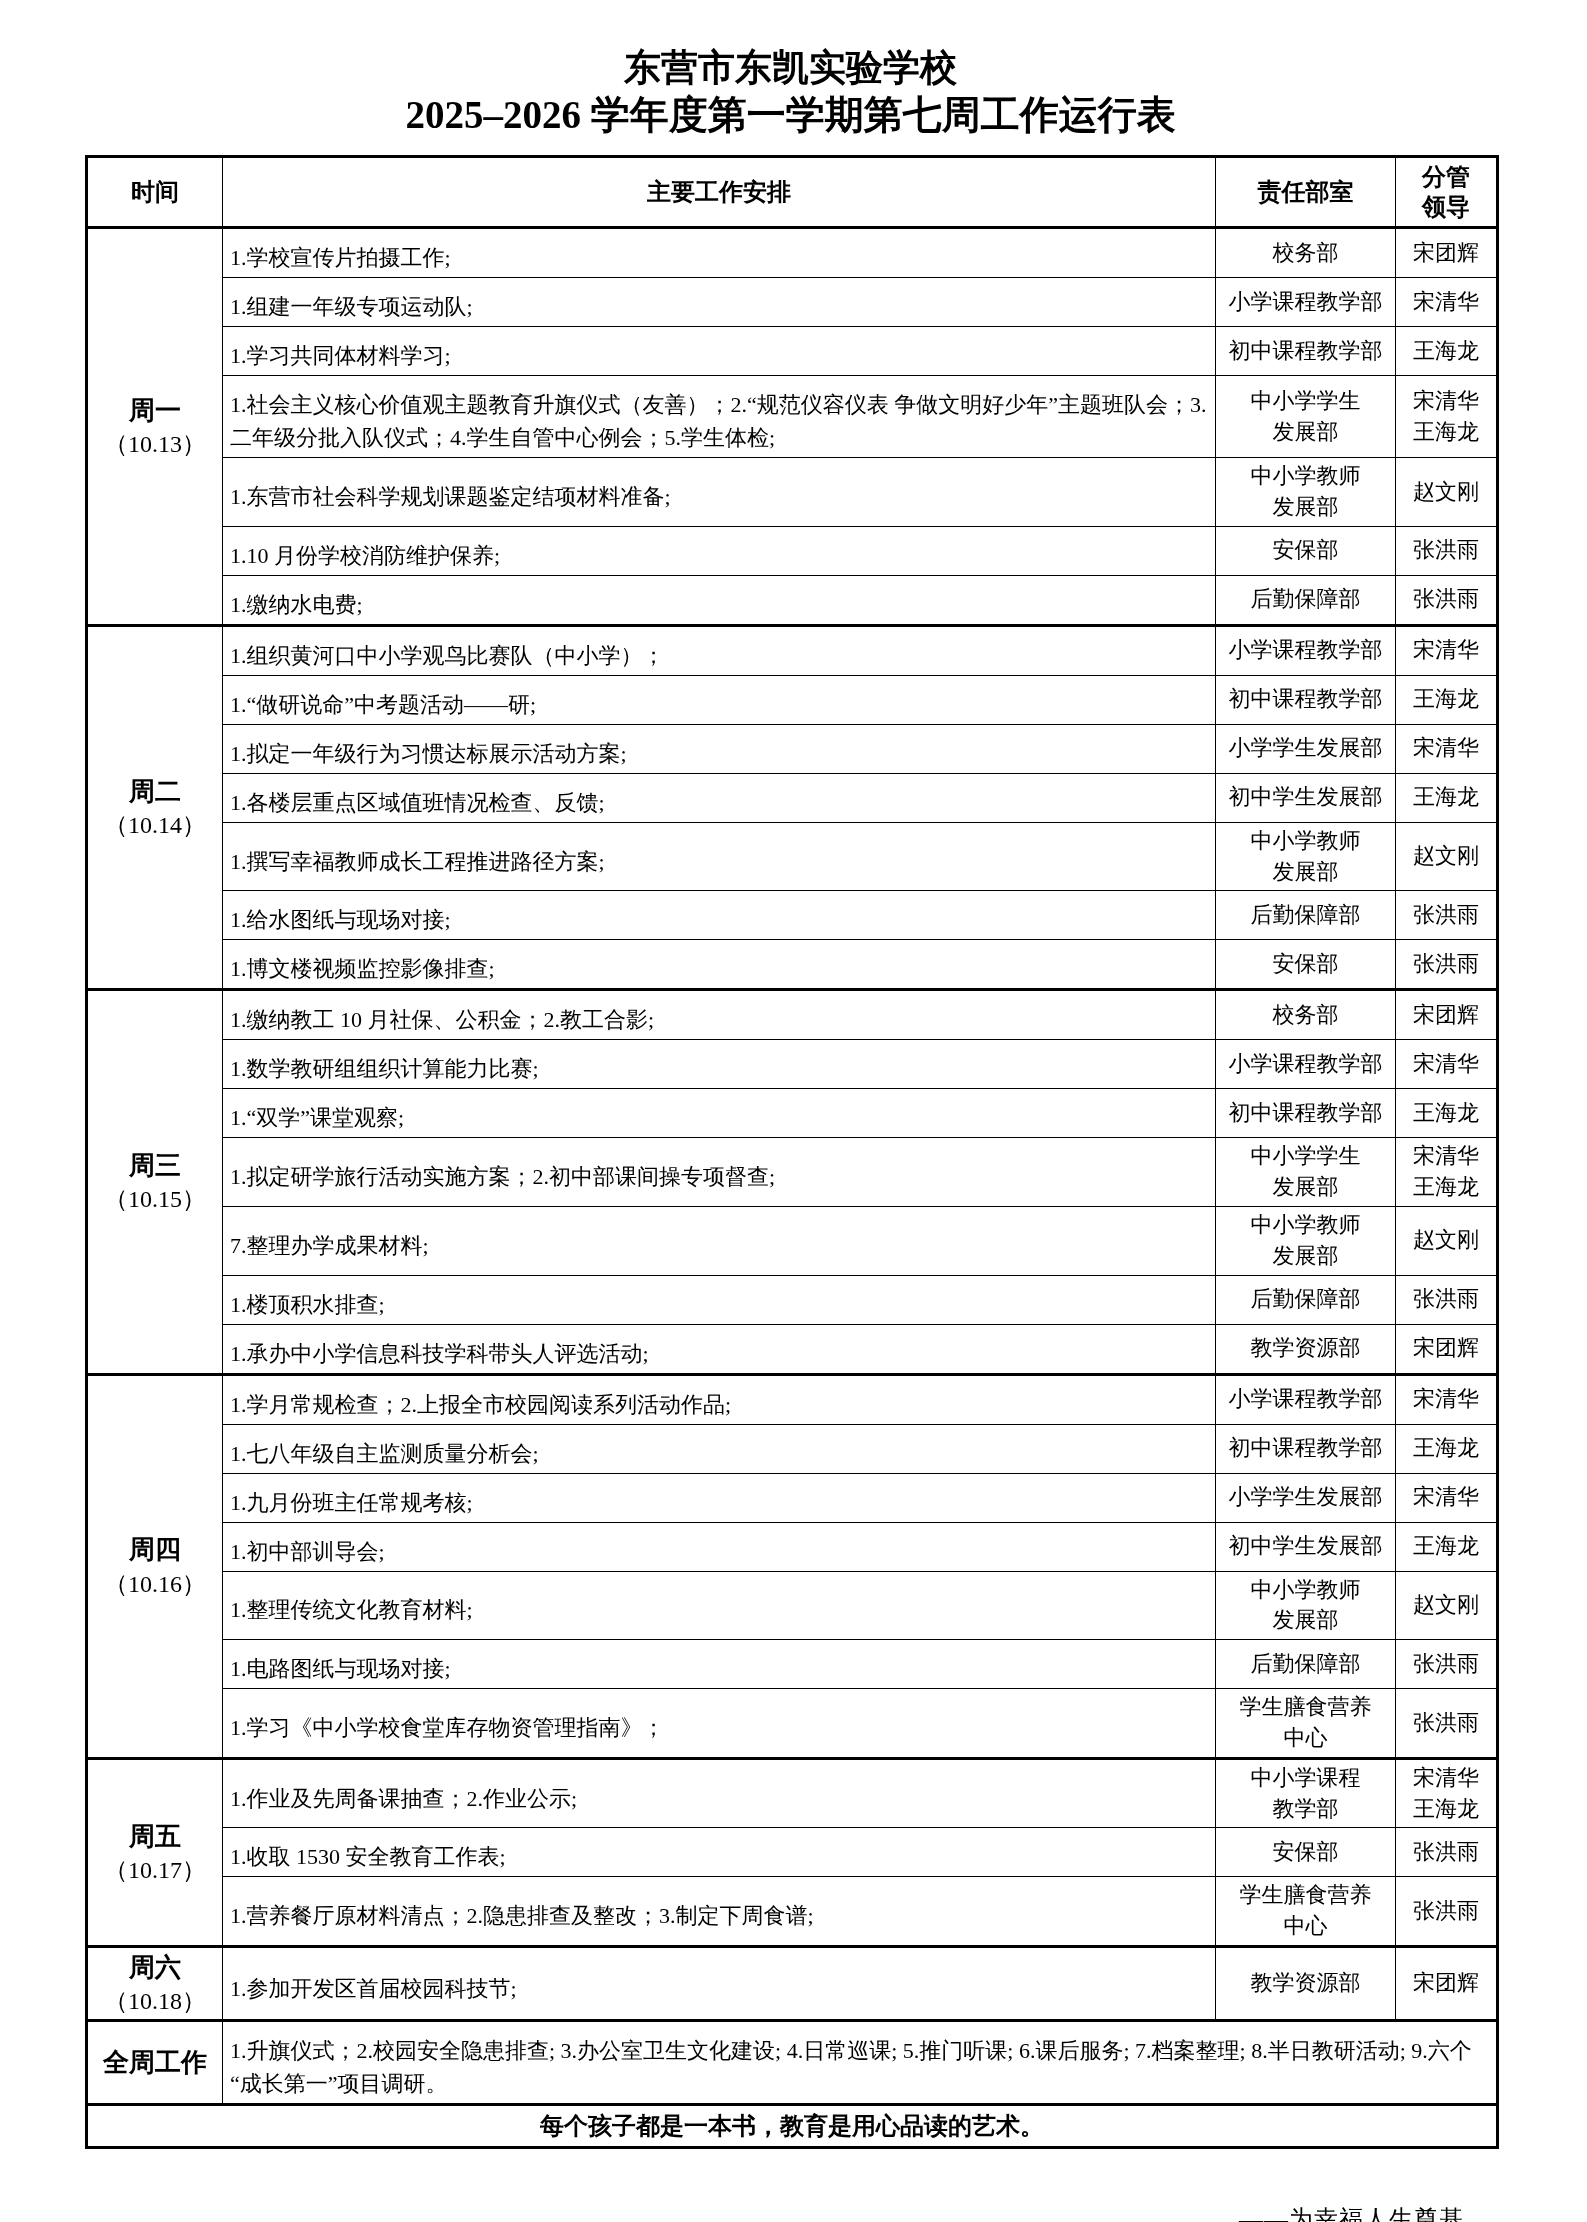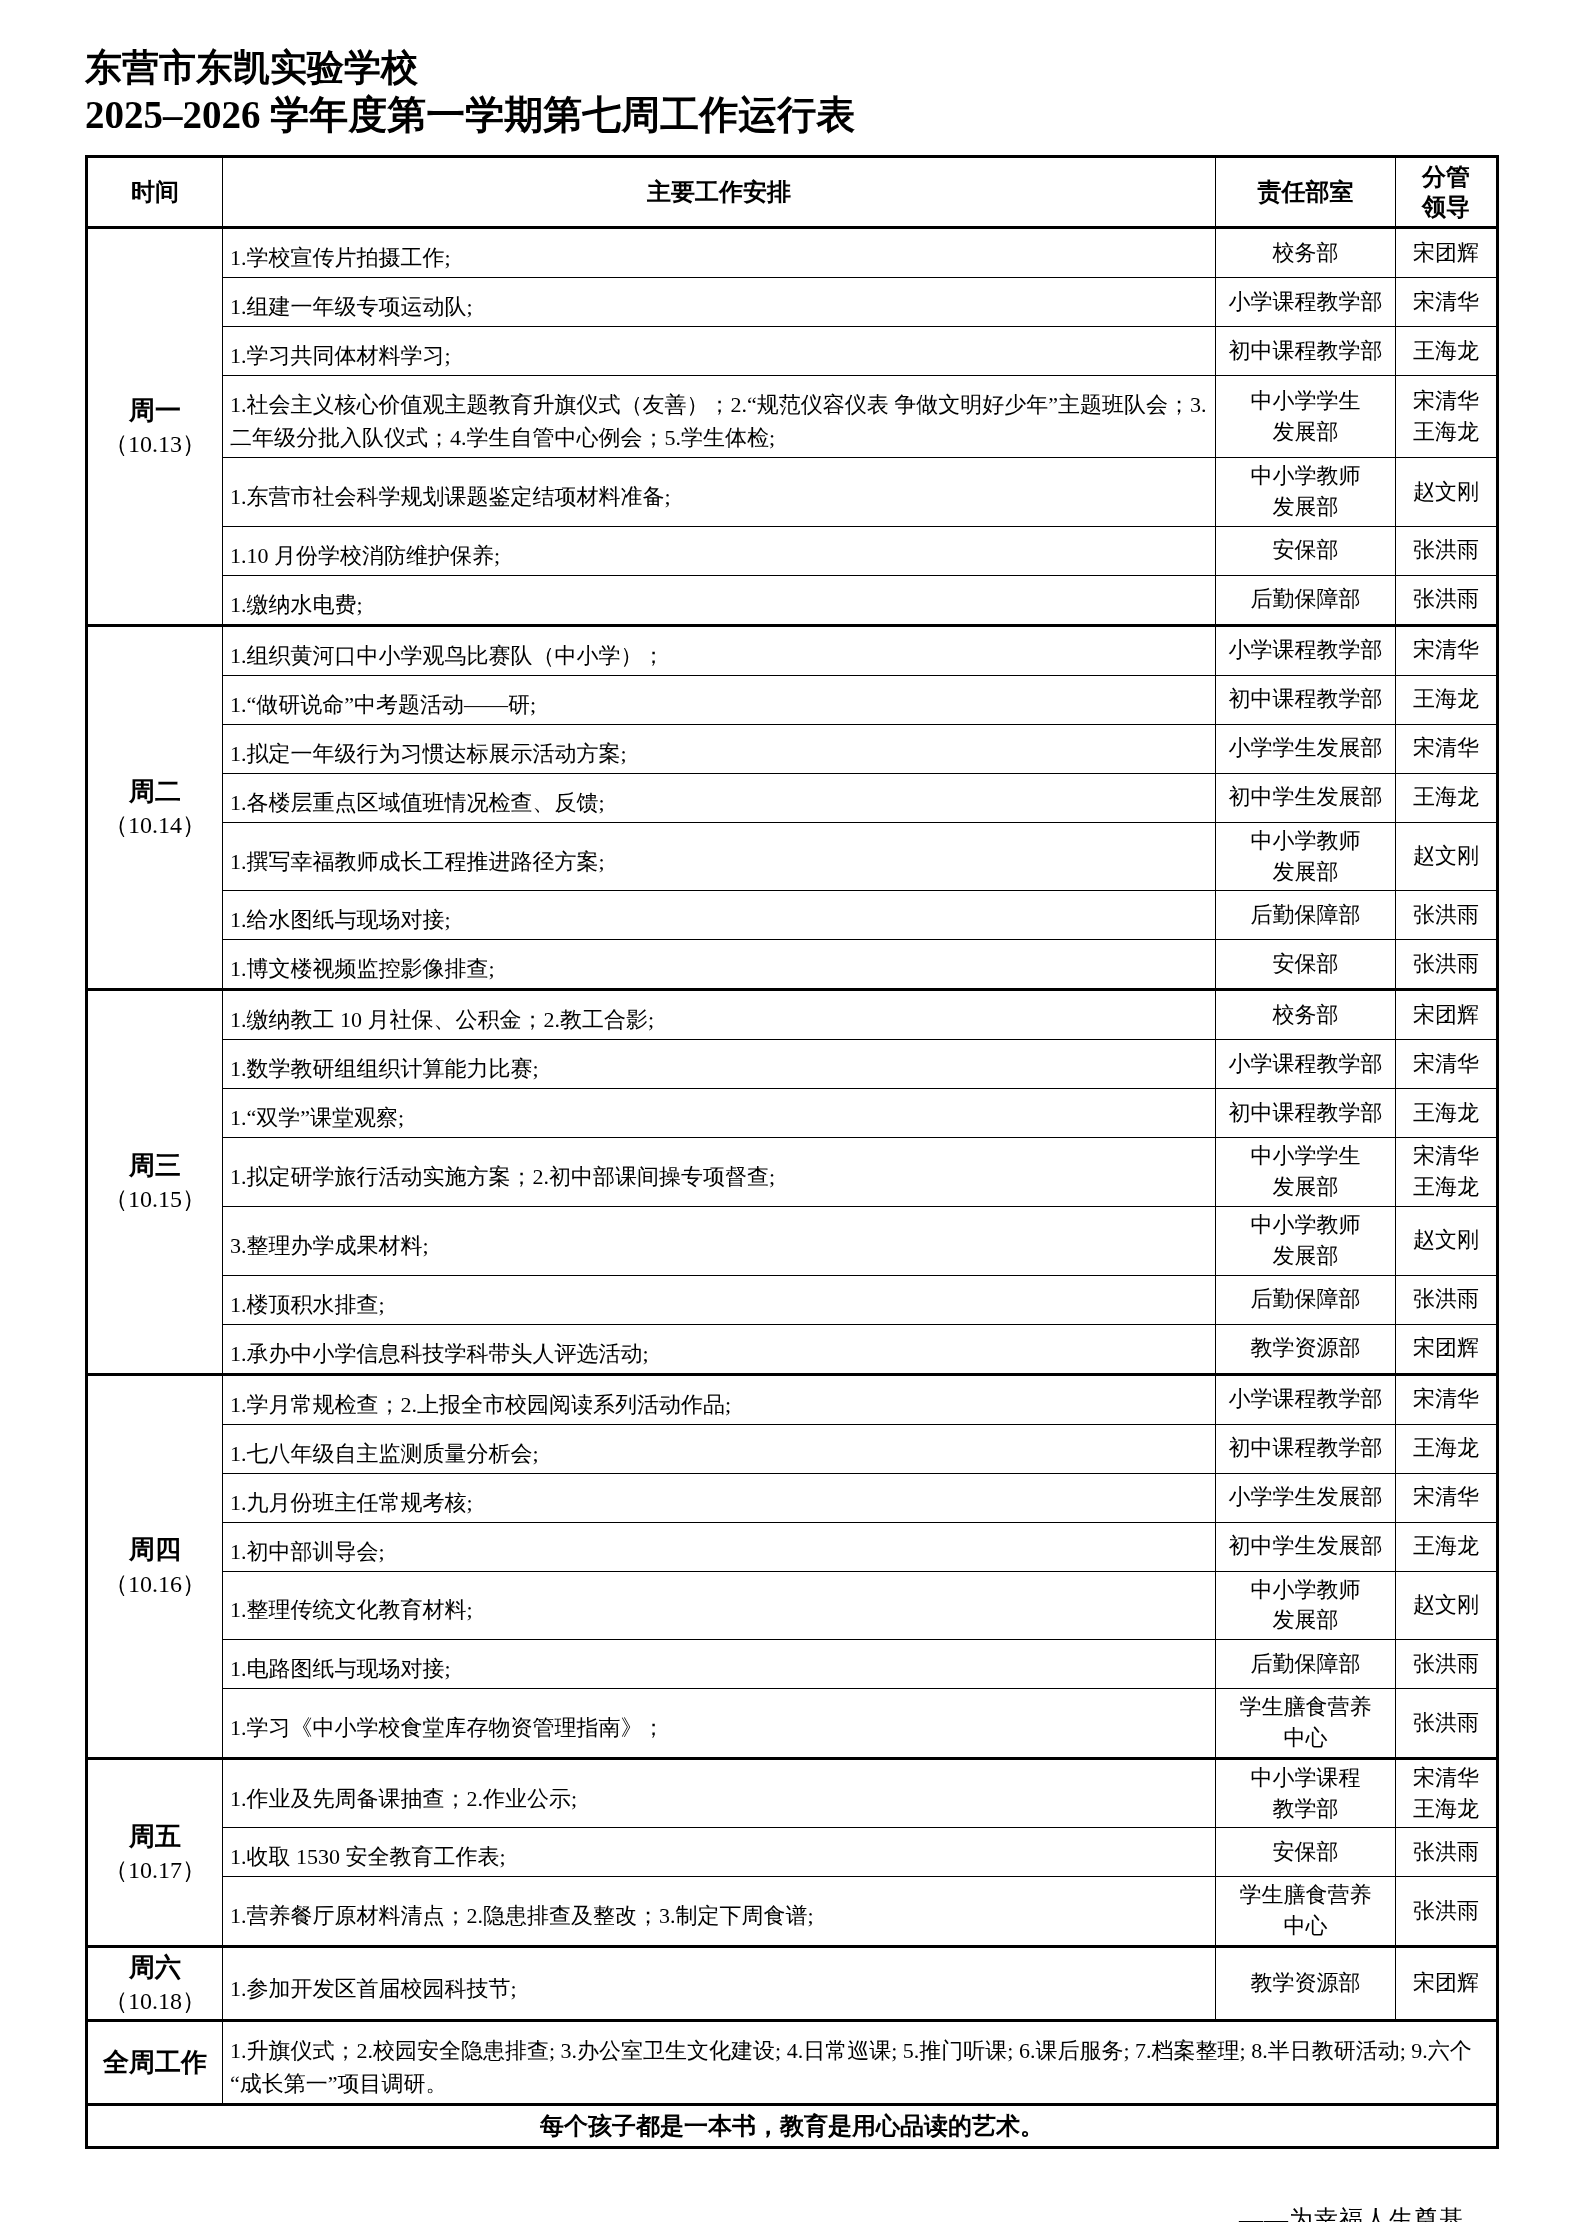--- a/index.html
+++ b/index.html
@@ -10,21 +10,21 @@
     font-family: "Liberation Serif", "DejaVu Serif", serif;
   }
   .page {
     width: 1587px;
     height: 2222px;
     box-sizing: border-box;
     padding: 46px 0 0 85px;
     background: #ffffff;
     overflow: hidden;
   }
-  .title-block { width: 1411px; text-align: left; }
+  .title-block { width: 1411px; text-align: center; }
   .title1 { font-size: 37px; font-weight: bold; line-height: 1.2; }
   .title2 { font-size: 39px; font-weight: bold; line-height: 1.2; margin-top: 2px; }
   .title3 { font-size: 24px; font-weight: bold; line-height: 1.2; margin-top: 8px; }
 
   table.schedule {
     border-collapse: collapse;
     table-layout: fixed;
     width: 1411px;
     margin-top: 16px;
     border: 3px solid #000;
@@ -214,21 +214,21 @@
           <td class="leader-cell">王海龙</td>
         </tr>
         <tr>
           <td class="work-cell">1.拟定研学旅行活动实施方案；2.初中部课间操专项督查;</td>
           <td class="dept-cell">中小学学生
 发展部</td>
           <td class="leader-cell">宋清华
 王海龙</td>
         </tr>
         <tr>
-          <td class="work-cell">3.整理办学成果材料;</td>
+          <td class="work-cell">7.整理办学成果材料;</td>
           <td class="dept-cell">中小学教师
 发展部</td>
           <td class="leader-cell">赵文刚</td>
         </tr>
         <tr>
           <td class="work-cell">1.楼顶积水排查;</td>
           <td class="dept-cell">后勤保障部</td>
           <td class="leader-cell">张洪雨</td>
         </tr>
         <tr>

